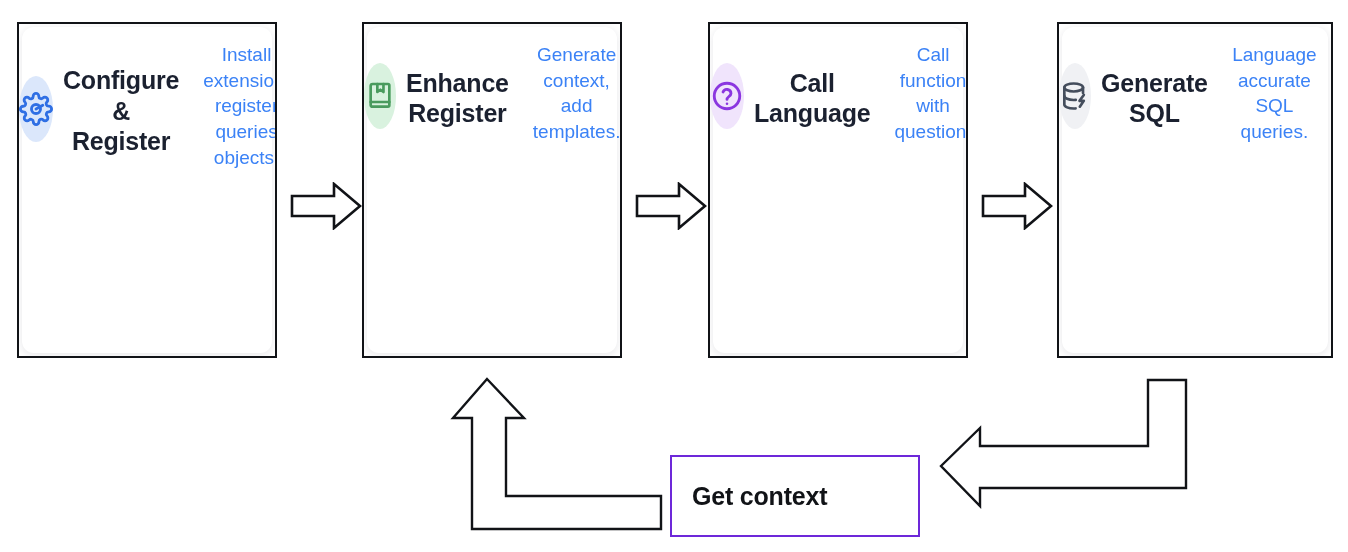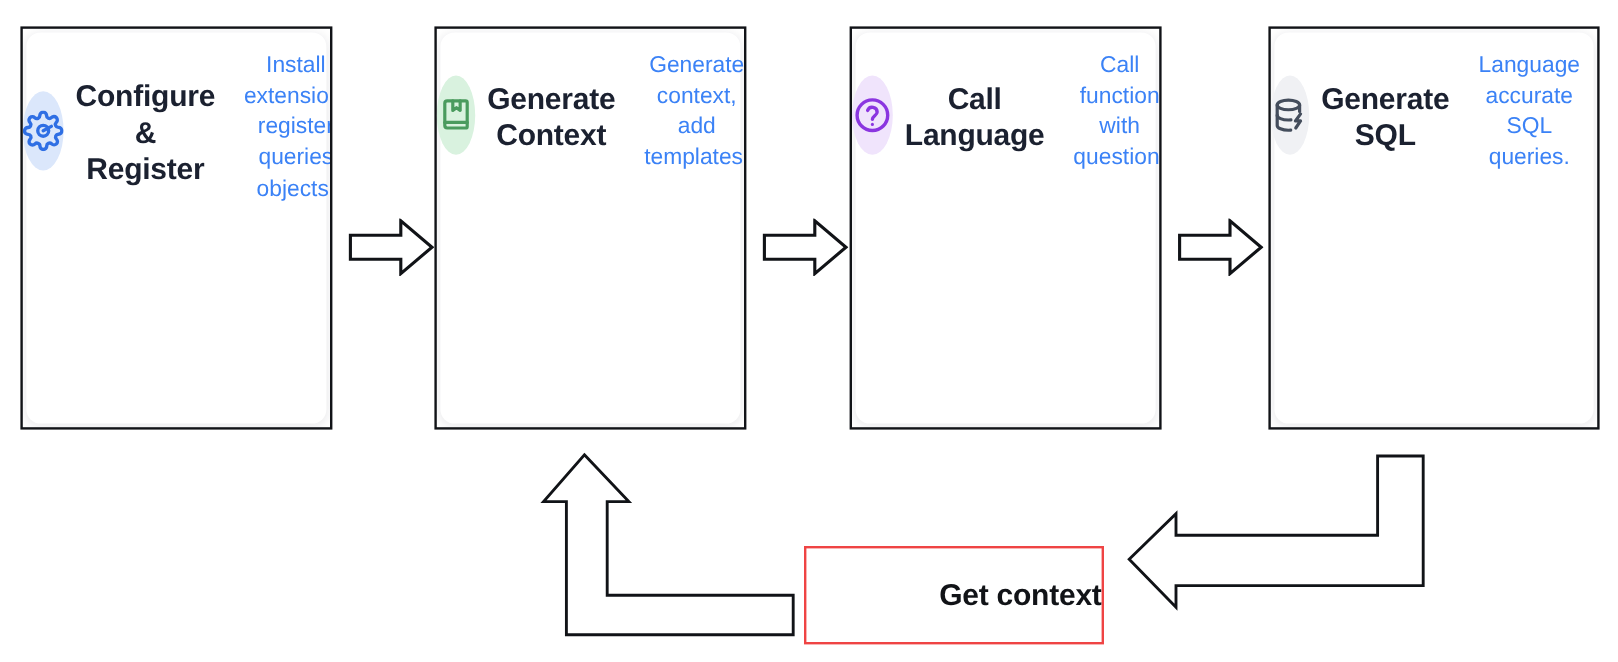--- a/index.html
+++ b/index.html
@@ -96,24 +96,25 @@
   .loop-shape {
     position: absolute;
   }
   .loop-shape svg { display: block; }
 
   
   #get-context-box {
     position: absolute;
     box-sizing: border-box;
     background: #ffffff;
-    border: 2px solid #ef4444;
-    display: flex;
-    align-items: center;
-    justify-content: flex-end;
+    border: 2px solid #6d28d9;
+    display: flex;
+    align-items: center;
+    justify-content: flex-start;
+    padding-left: 20px;
   }
   #get-context-box .gc-label {
     font-size: 25px;
     font-weight: bold;
     color: #111317;
     letter-spacing: -0.2px;
   }
 </style>
 </head>
 <body>
@@ -150,21 +151,21 @@
     <div class="card-content">
       <div class="icon-circle" style="background:#d9f2df;">
         <span>
           <svg width="32" height="32" viewBox="0 0 24 24" fill="none" stroke="#4a9b5e" stroke-width="2" stroke-linecap="round" stroke-linejoin="round">
             <path d="M5 4.5A1.5 1.5 0 0 1 6.5 3H18a1 1 0 0 1 1 1v15a1 1 0 0 1-1 1H6.5A1.5 1.5 0 0 1 5 18.5z"></path>
             <path d="M5 16.5h14"></path>
             <path d="M10 3v6l2.3-1.7L14.6 9V3"></path>
           </svg>
         </span>
       </div>
-      <div class="card-title">Generate Context</div>
+      <div class="card-title">Enhance Register</div>
       <div class="card-desc">Generate context, add templates.</div>
     </div>
   </div>
 
   <div class="connector" style="left:635px; top:182px; width:72px; height:48px;">
     <span>
       <svg width="72" height="48" viewBox="0 0 72 48">
         <polygon points="2,14 44,14 44,2 70,24 44,46 44,34 2,34" fill="#ffffff" stroke="#111317" stroke-width="2.6" stroke-linejoin="miter"></polygon>
       </svg>
     </span>

